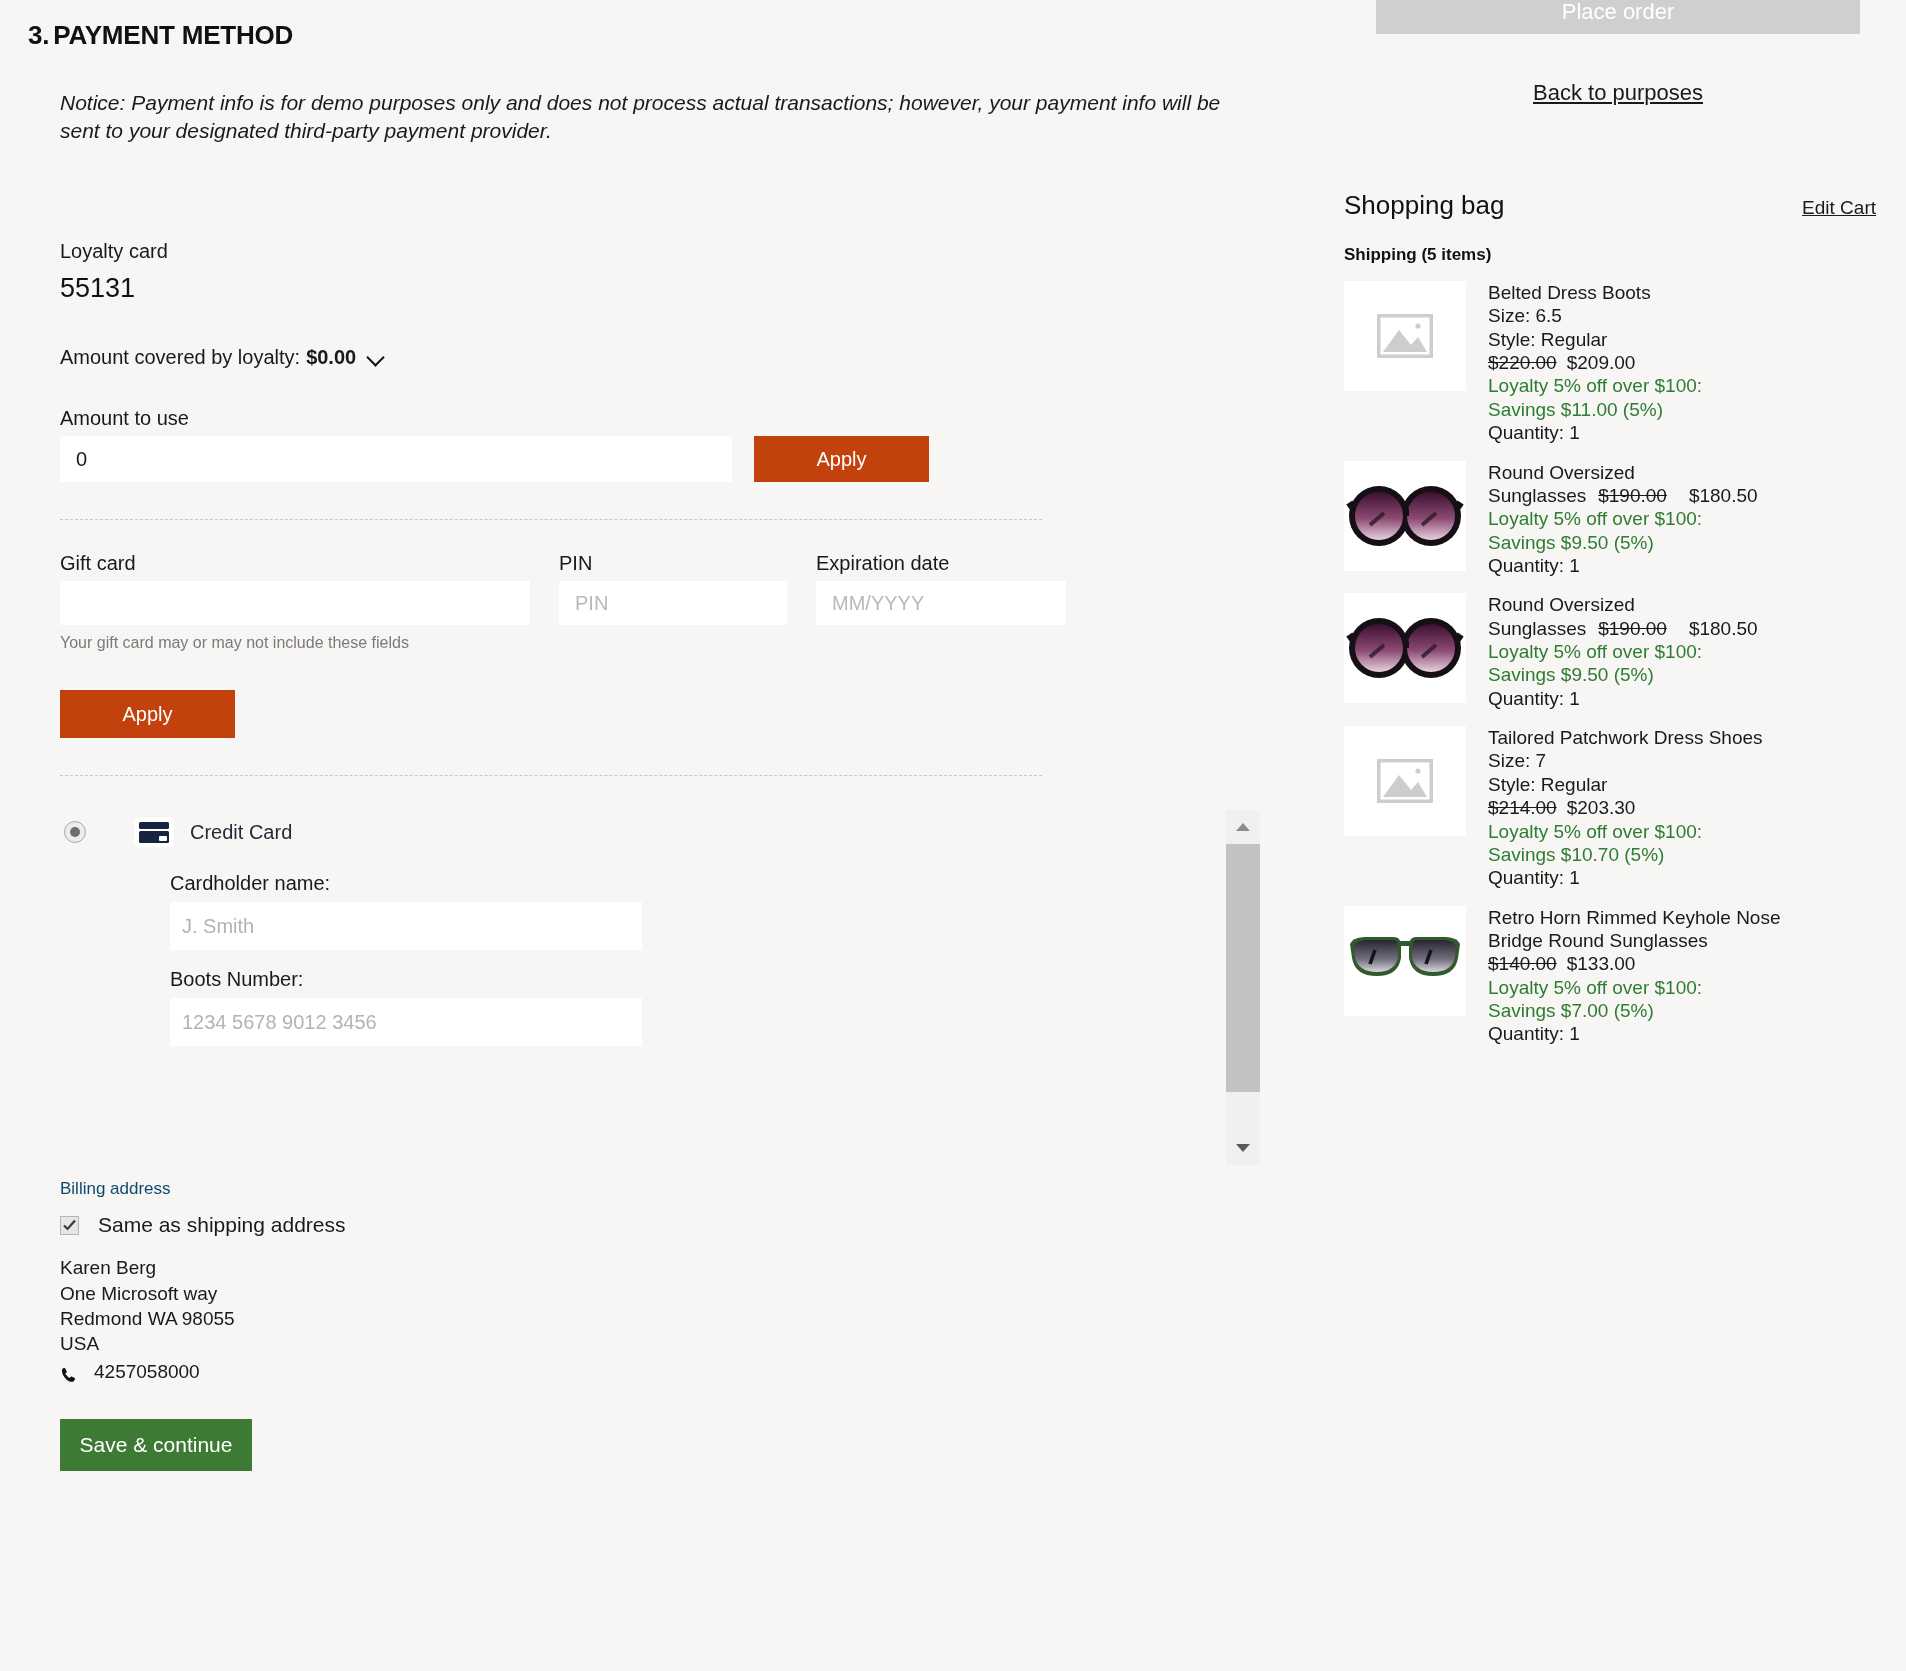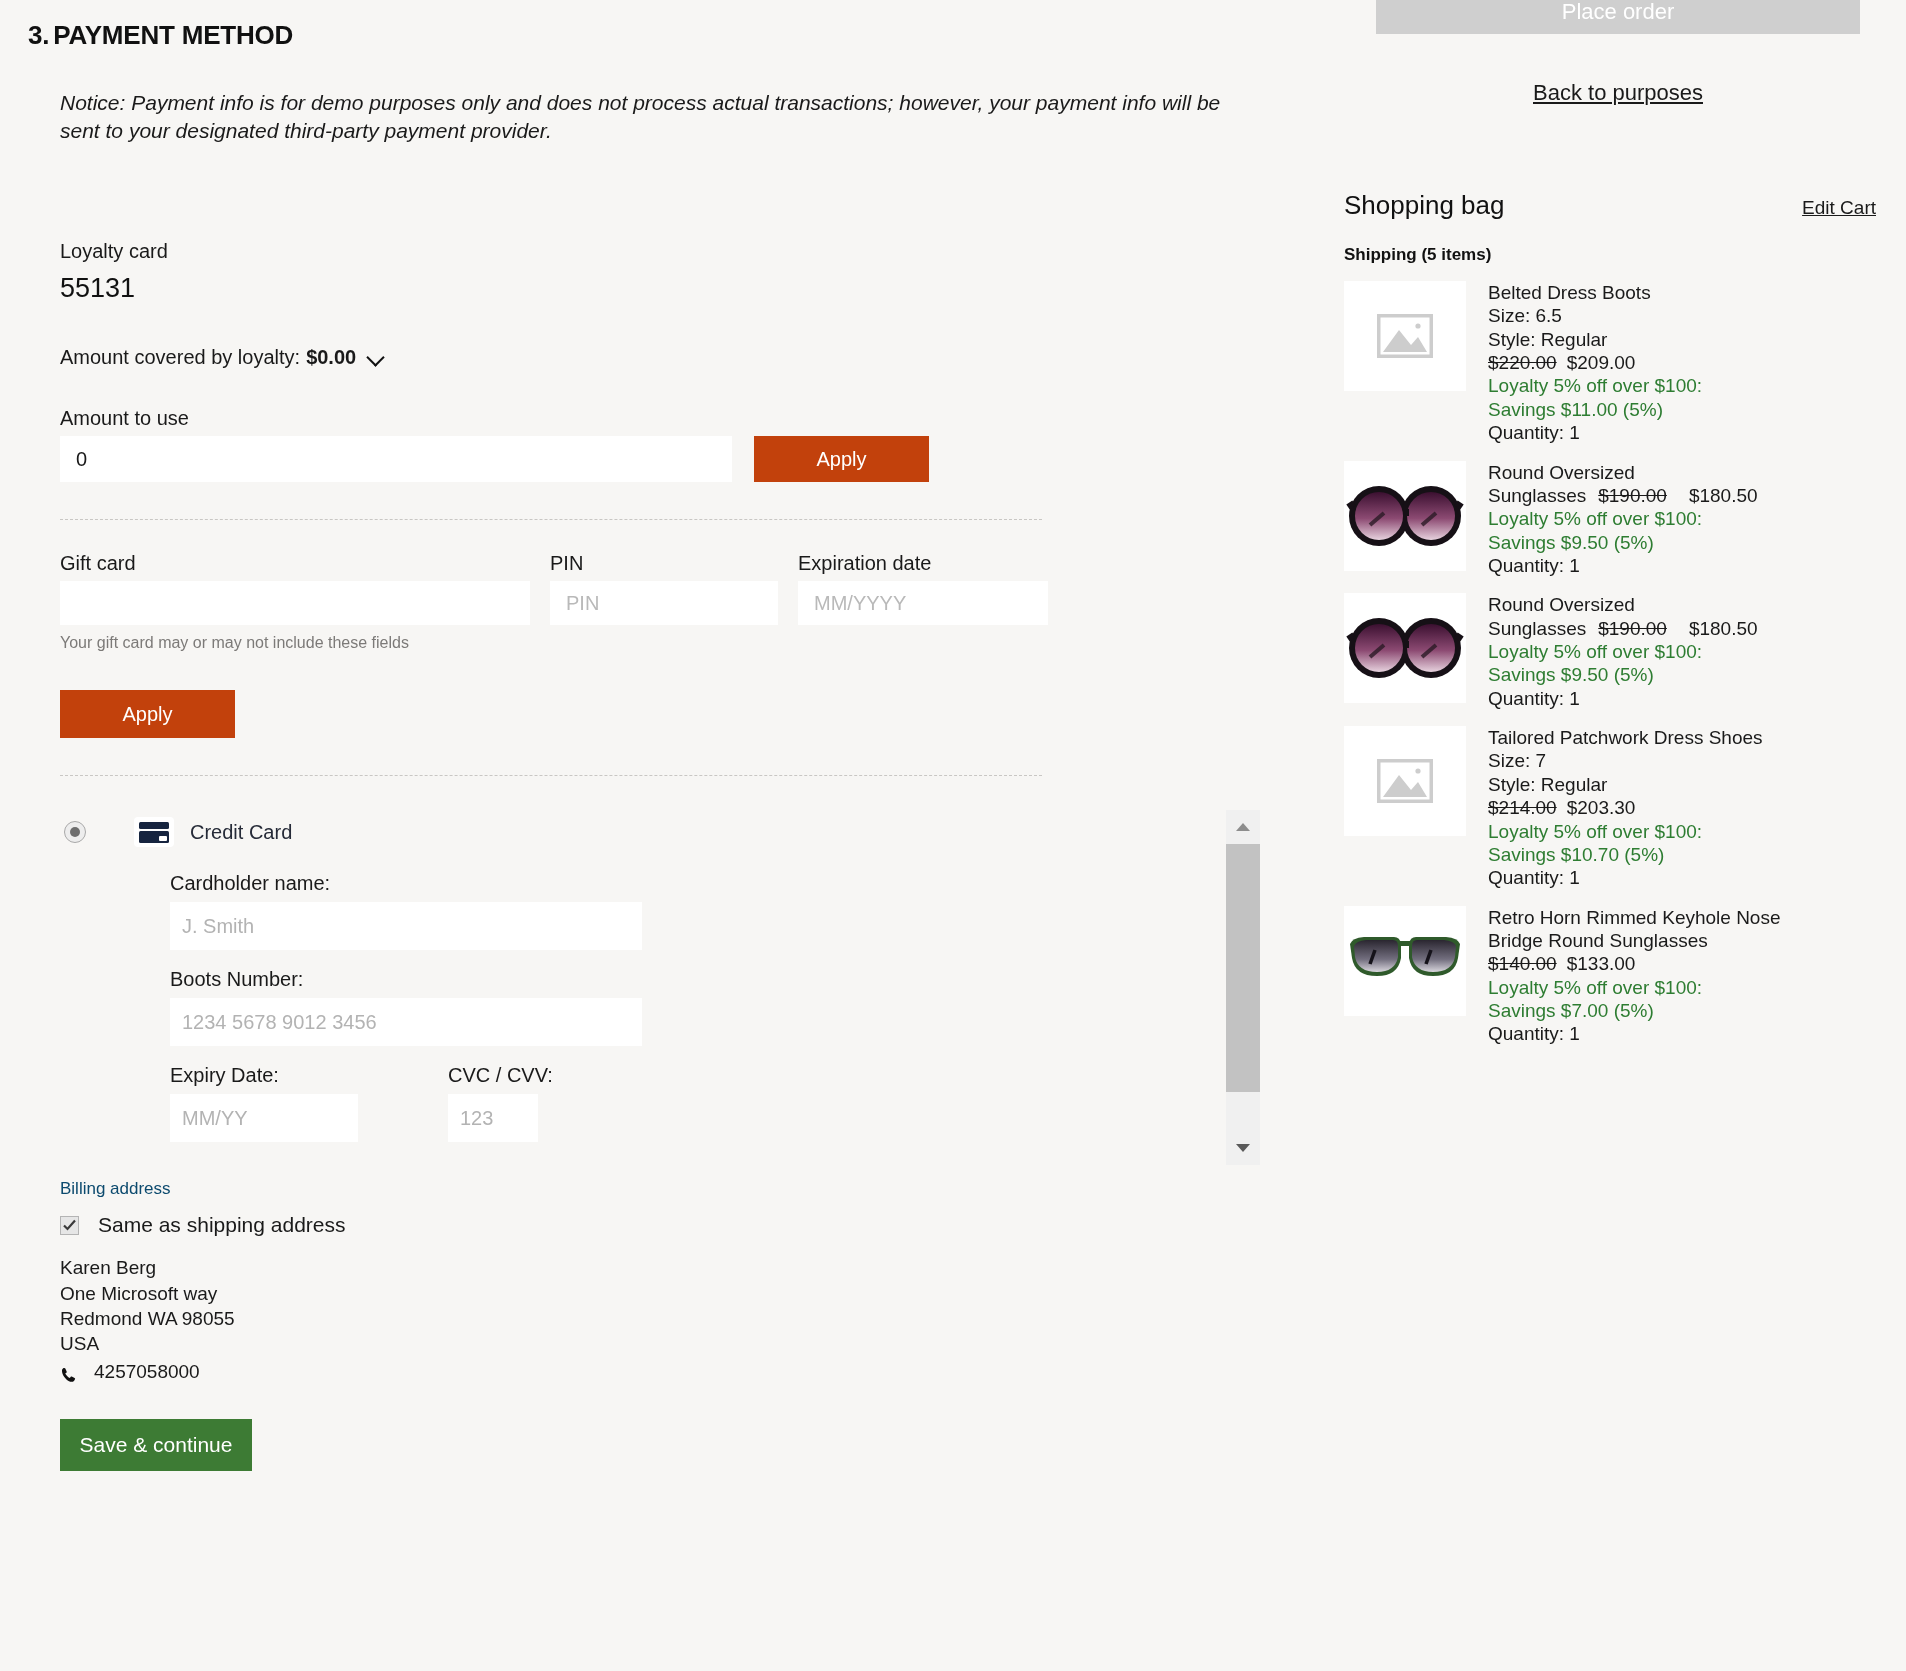--- a/index.html
+++ b/index.html
@@ -114,21 +114,21 @@
   .divider {
     border: none;
     border-top: 1px dashed #c9c7c4;
     margin: 37px 0 0 0;
     width: 982px;
   }
 
   .giftcard-row {
     display: flex;
     margin-top: 32px;
-    gap: 0;
+    gap: 9px;
     align-items: center;
   }
   .gc-col-1 { width: 490px; }
   .gc-col-2 { width: 248px; }
   .gc-col-3 { width: 252px; }
   #giftcard-input { width: 470px; height: 44px; display:block; }
   #pin-input { width: 228px; height: 44px; display:block; }
   #exp-input { width: 250px; height: 44px; display:block; }
 
   .hint {
@@ -427,30 +427,20 @@
             <div class="cc-label">Credit Card</div>
           </div>
 
           <div class="cc-form">
             <div class="cc-field-label">Cardholder name:</div>
             <input id="cardholder-input" class="cc-input" type="text" placeholder="J. Smith" style="">
 
             <div class="cc-field-label">Boots Number:</div>
             <input id="cardnumber-input" class="cc-input" type="text" placeholder="1234 5678 9012 3456" style="">
 
-            <div class="cc-two-col">
-              <div class="c1">
-                <div class="cc-field-label">Expiry Date:</div>
-                <input id="expiry-input" class="cc-input" type="text" placeholder="MM/YY" style="">
-              </div>
-              <div class="c2">
-                <div class="cc-field-label">CVC / CVV:</div>
-                <input id="cvc-input" class="cc-input" type="text" placeholder="123" style="">
-              </div>
-            </div>
           </div>
         </div>
 
         <div class="scrollbar">
           <div class="sb-arrow">
               <div class="tri-up"></div>
             </div>
           <div class="sb-thumb"></div>
           <div class="sb-arrow bottom">
               <div class="tri-down"></div>

